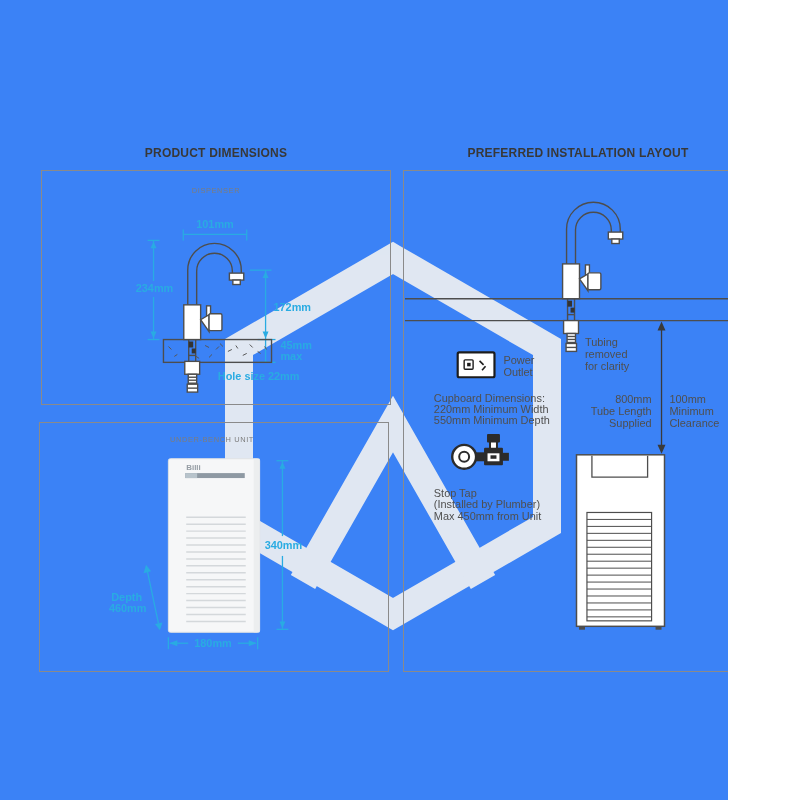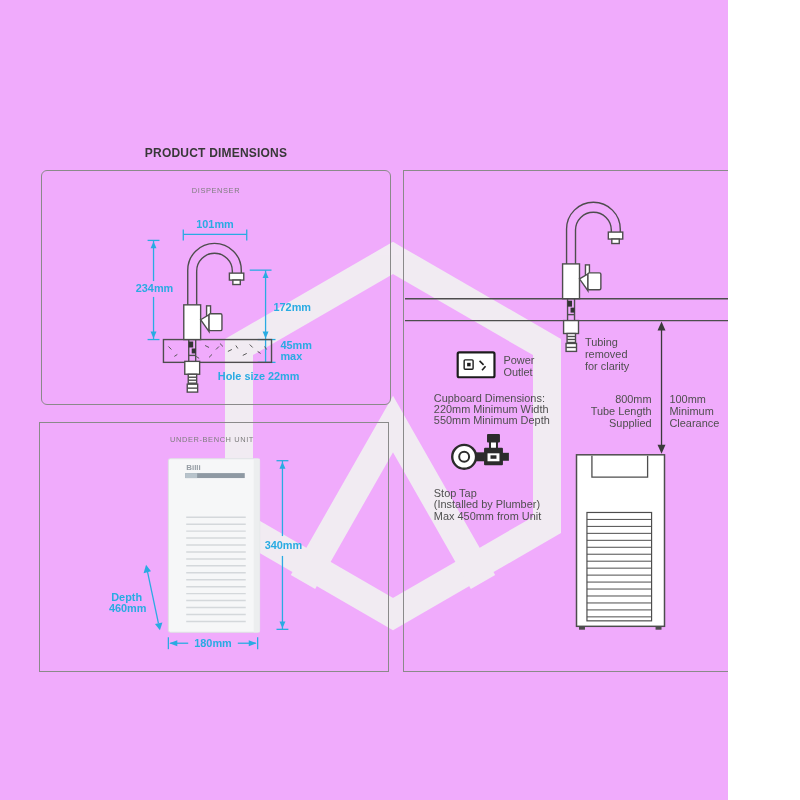--- a/index.html
+++ b/index.html
@@ -1,24 +1,24 @@
 <!DOCTYPE html>
 <html><head>
 <meta charset="utf-8">
 <style>
   html,body{margin:0;padding:0;background:#ffffff;}
-  .canvas{position:relative;width:728px;height:800px;background:#f0abfc;overflow:hidden;
+  .canvas{position:relative;width:728px;height:800px;background:#3b82f6;overflow:hidden;
           font-family:"Liberation Sans",sans-serif;}
   .watermark{position:absolute;left:0;top:0;z-index:0;}
   .heading{position:absolute;z-index:3;font-size:12px;font-weight:bold;color:#383838;
            text-align:center;letter-spacing:.2px;}
   #heading-left{left:41px;top:146px;width:350px;}
   #heading-right{left:403px;top:146px;width:350px;}
   .panel{position:absolute;border:1.5px solid #8a8a8a;background:transparent;z-index:2;box-sizing:border-box;}
-  #panel-dispenser{left:41px;top:170px;width:350px;height:235px;border-radius:6px;}
+  #panel-dispenser{left:41px;top:170px;width:350px;height:235px;}
   #panel-underbench{left:39px;top:422px;width:350px;height:250px;}
   #panel-install{left:403px;top:170px;width:350px;height:502px;}
   .panel svg{display:block;width:100%;height:100%;}
   svg text{font-family:"Liberation Sans",sans-serif;}
   .dim{fill:#29abe2;font-weight:bold;font-size:11px;}
   .ptitle{fill:#7d7d7d;font-size:7.5px;letter-spacing:.6px;}
   .body-txt{fill:#4f4f4f;font-size:11px;}
   .cyan-ln{stroke:#29abe2;stroke-width:1.3;fill:none;}
   .ink{stroke:#4d4d4d;stroke-width:1.4;fill:none;}
 </style>
@@ -55,20 +55,21 @@
   </svg>
 
   <svg class="watermark" width="800" height="800" viewBox="0 0 800 800">
     <g stroke="#f2f2f2" stroke-width="28" fill="none" opacity="0.9">
       <polygon points="393,258 547,347 547,525 393,614 239,525 239,347"></polygon>
       <path d="M303,582 L393,424 L483,582"></path>
     </g>
   </svg>
 
   <div class="heading" id="heading-left">PRODUCT DIMENSIONS</div>
+  <div class="heading" id="heading-right">PREFERRED INSTALLATION LAYOUT</div>
 
   <div class="panel" id="panel-dispenser">
     <svg viewBox="41 170 350 235">
       <text class="ptitle" x="216" y="192" text-anchor="middle">DISPENSER</text>
 
       <g class="cyan-ln">
         <line x1="183" y1="234" x2="247" y2="234"></line>
         <line x1="183" y1="229" x2="183" y2="240"></line>
         <line x1="247" y1="229" x2="247" y2="240"></line>
       </g>

